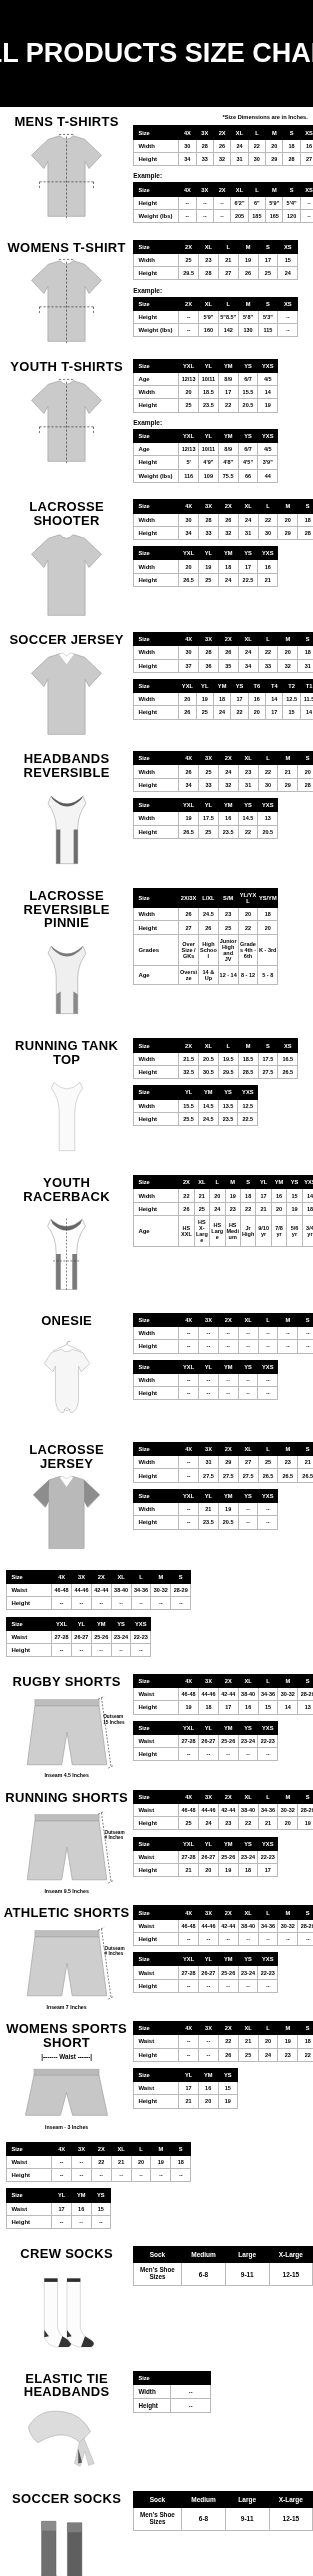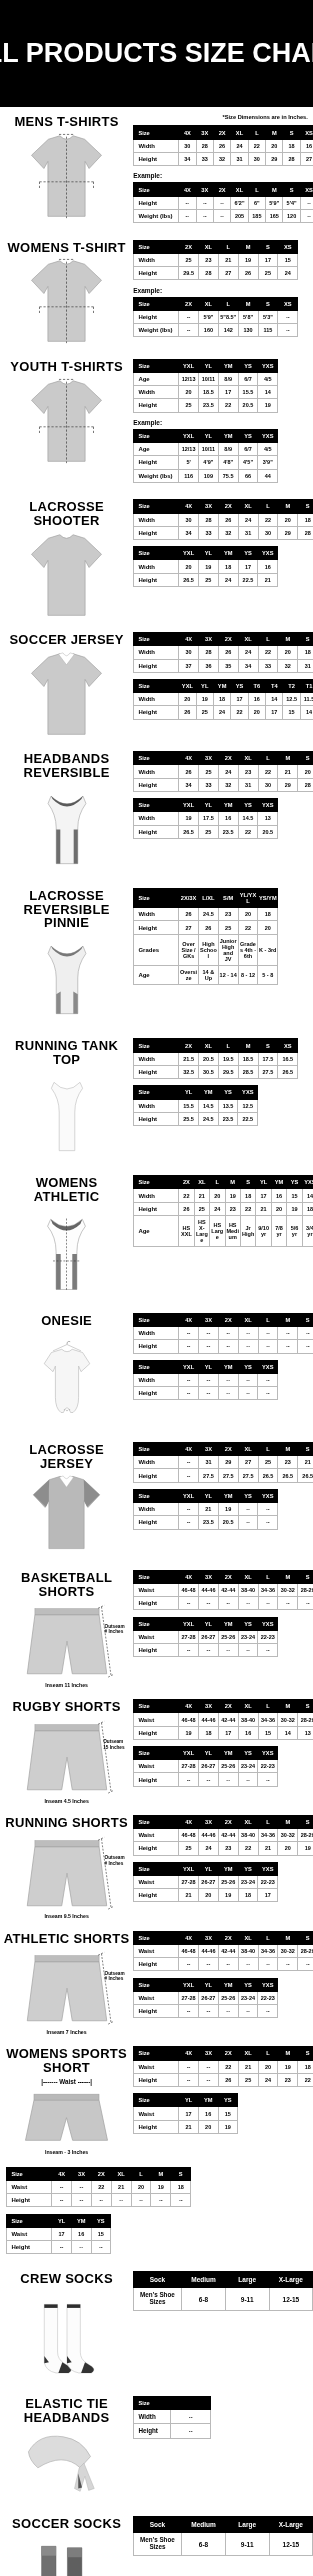--- a/index.html
+++ b/index.html
@@ -803,21 +803,21 @@
               <td>25.5</td>
               <td>24.5</td>
               <td>23.5</td>
               <td>22.5</td>
             </tr>
           </tbody>
         </table>
       </div>
     </section>
     <section class="section">
-      <div class="left"><h2>WOMENS  ATHLETIC</h2><div class="imgwrap"><div>
+      <div class="left"><h2>YOUTH  RACERBACK</h2><div class="imgwrap"><div>
             <svg width="81" height="94" viewBox="0 0 210 200">
               <path d="M64 10 Q105 48 146 10 L154 28 Q132 56 132 94 L132 192 L78 192 L78 94 Q78 56 56 28 Z" fill="#fdfdfd" stroke="#9a9a9a" stroke-width="1.5"></path>
               <path d="M64 10 Q105 48 146 10 L141 22 Q105 56 69 22 Z" fill="#666"></path>
               <path d="M78 100 L90 100 L90 192 L78 192 Z" fill="#7a7a7a"></path>
               <path d="M120 100 L132 100 L132 192 L120 192 Z" fill="#7a7a7a"></path>
               <g stroke="#333" stroke-width="1.5" stroke-dasharray="5 4">
                 <line x1="105" y1="8" x2="105" y2="196"></line>
                 <line x1="70" y1="118" x2="140" y2="118"></line>
               </g>
             </svg>
@@ -1079,32 +1079,20 @@
               <td>23.5</td>
               <td>20.5</td>
               <td>--</td>
               <td>--</td>
             </tr>
           </tbody>
         </table>
       </div>
     </section>
     <section class="section">
-      <div class="left"><h2>BASKETBALL  SHORTS</h2><div class="imgwrap"><div>
-            <svg width="102" height="79" viewBox="0 0 210 165">
-              <rect x="38" y="16" width="134" height="13" fill="#bdbdbd" stroke="#9b9b9b"></rect>
-              <path d="M38 29 L172 29 L188 152 L116 152 L105 84 L94 152 L22 152 Z" fill="#cecece" stroke="#a3a3a3" stroke-width="1.5"></path>
-              <g stroke="#222" stroke-width="1.2" stroke-dasharray="4 3" fill="none">
-                <line x1="177" y1="12" x2="197" y2="156"></line>
-                <line x1="170" y1="15" x2="183" y2="9"></line>
-                <line x1="191" y1="159" x2="203" y2="153"></line>
-              </g>
-            </svg>
-          </div><div class="ann-right">Outseam
-# Inches</div><div class="ann-below">Inseam 11 Inches</div></div></div>
       <div class="right">
         <table class="szt" style="width: 185px;">
           <colgroup>
             <col style="width: 45px;">
             <col>
             <col>
             <col>
             <col>
             <col>
             <col>

